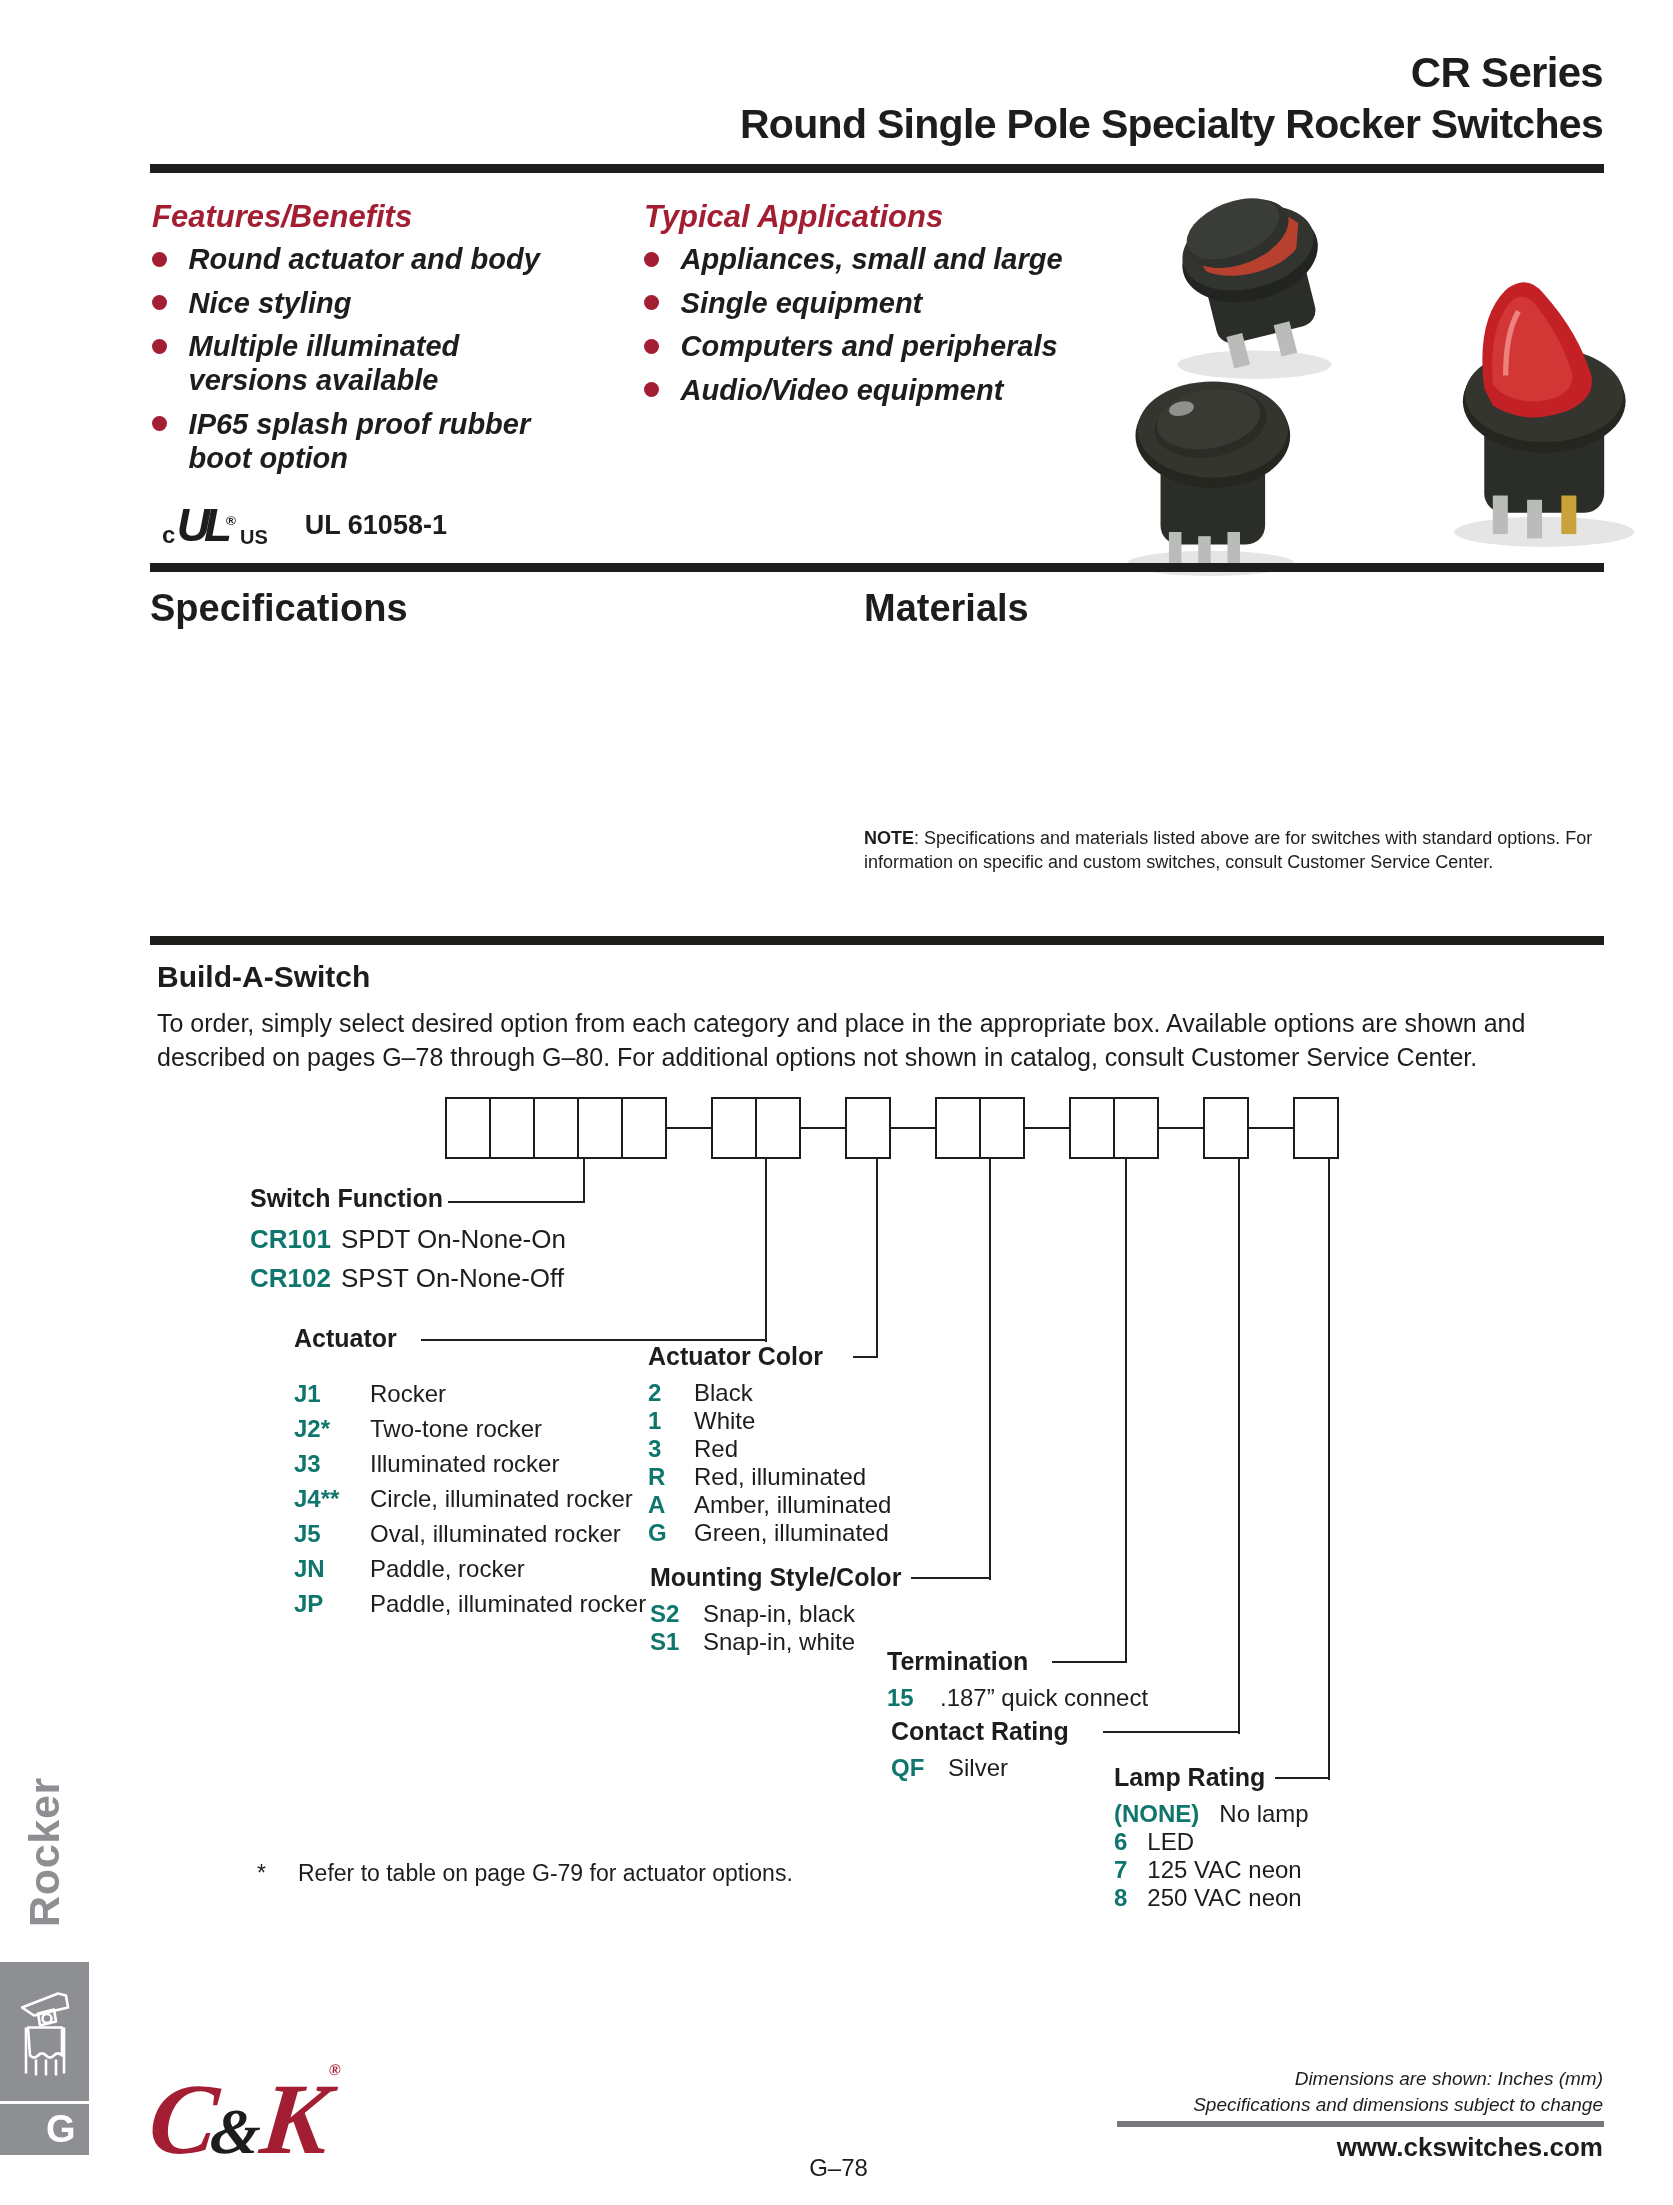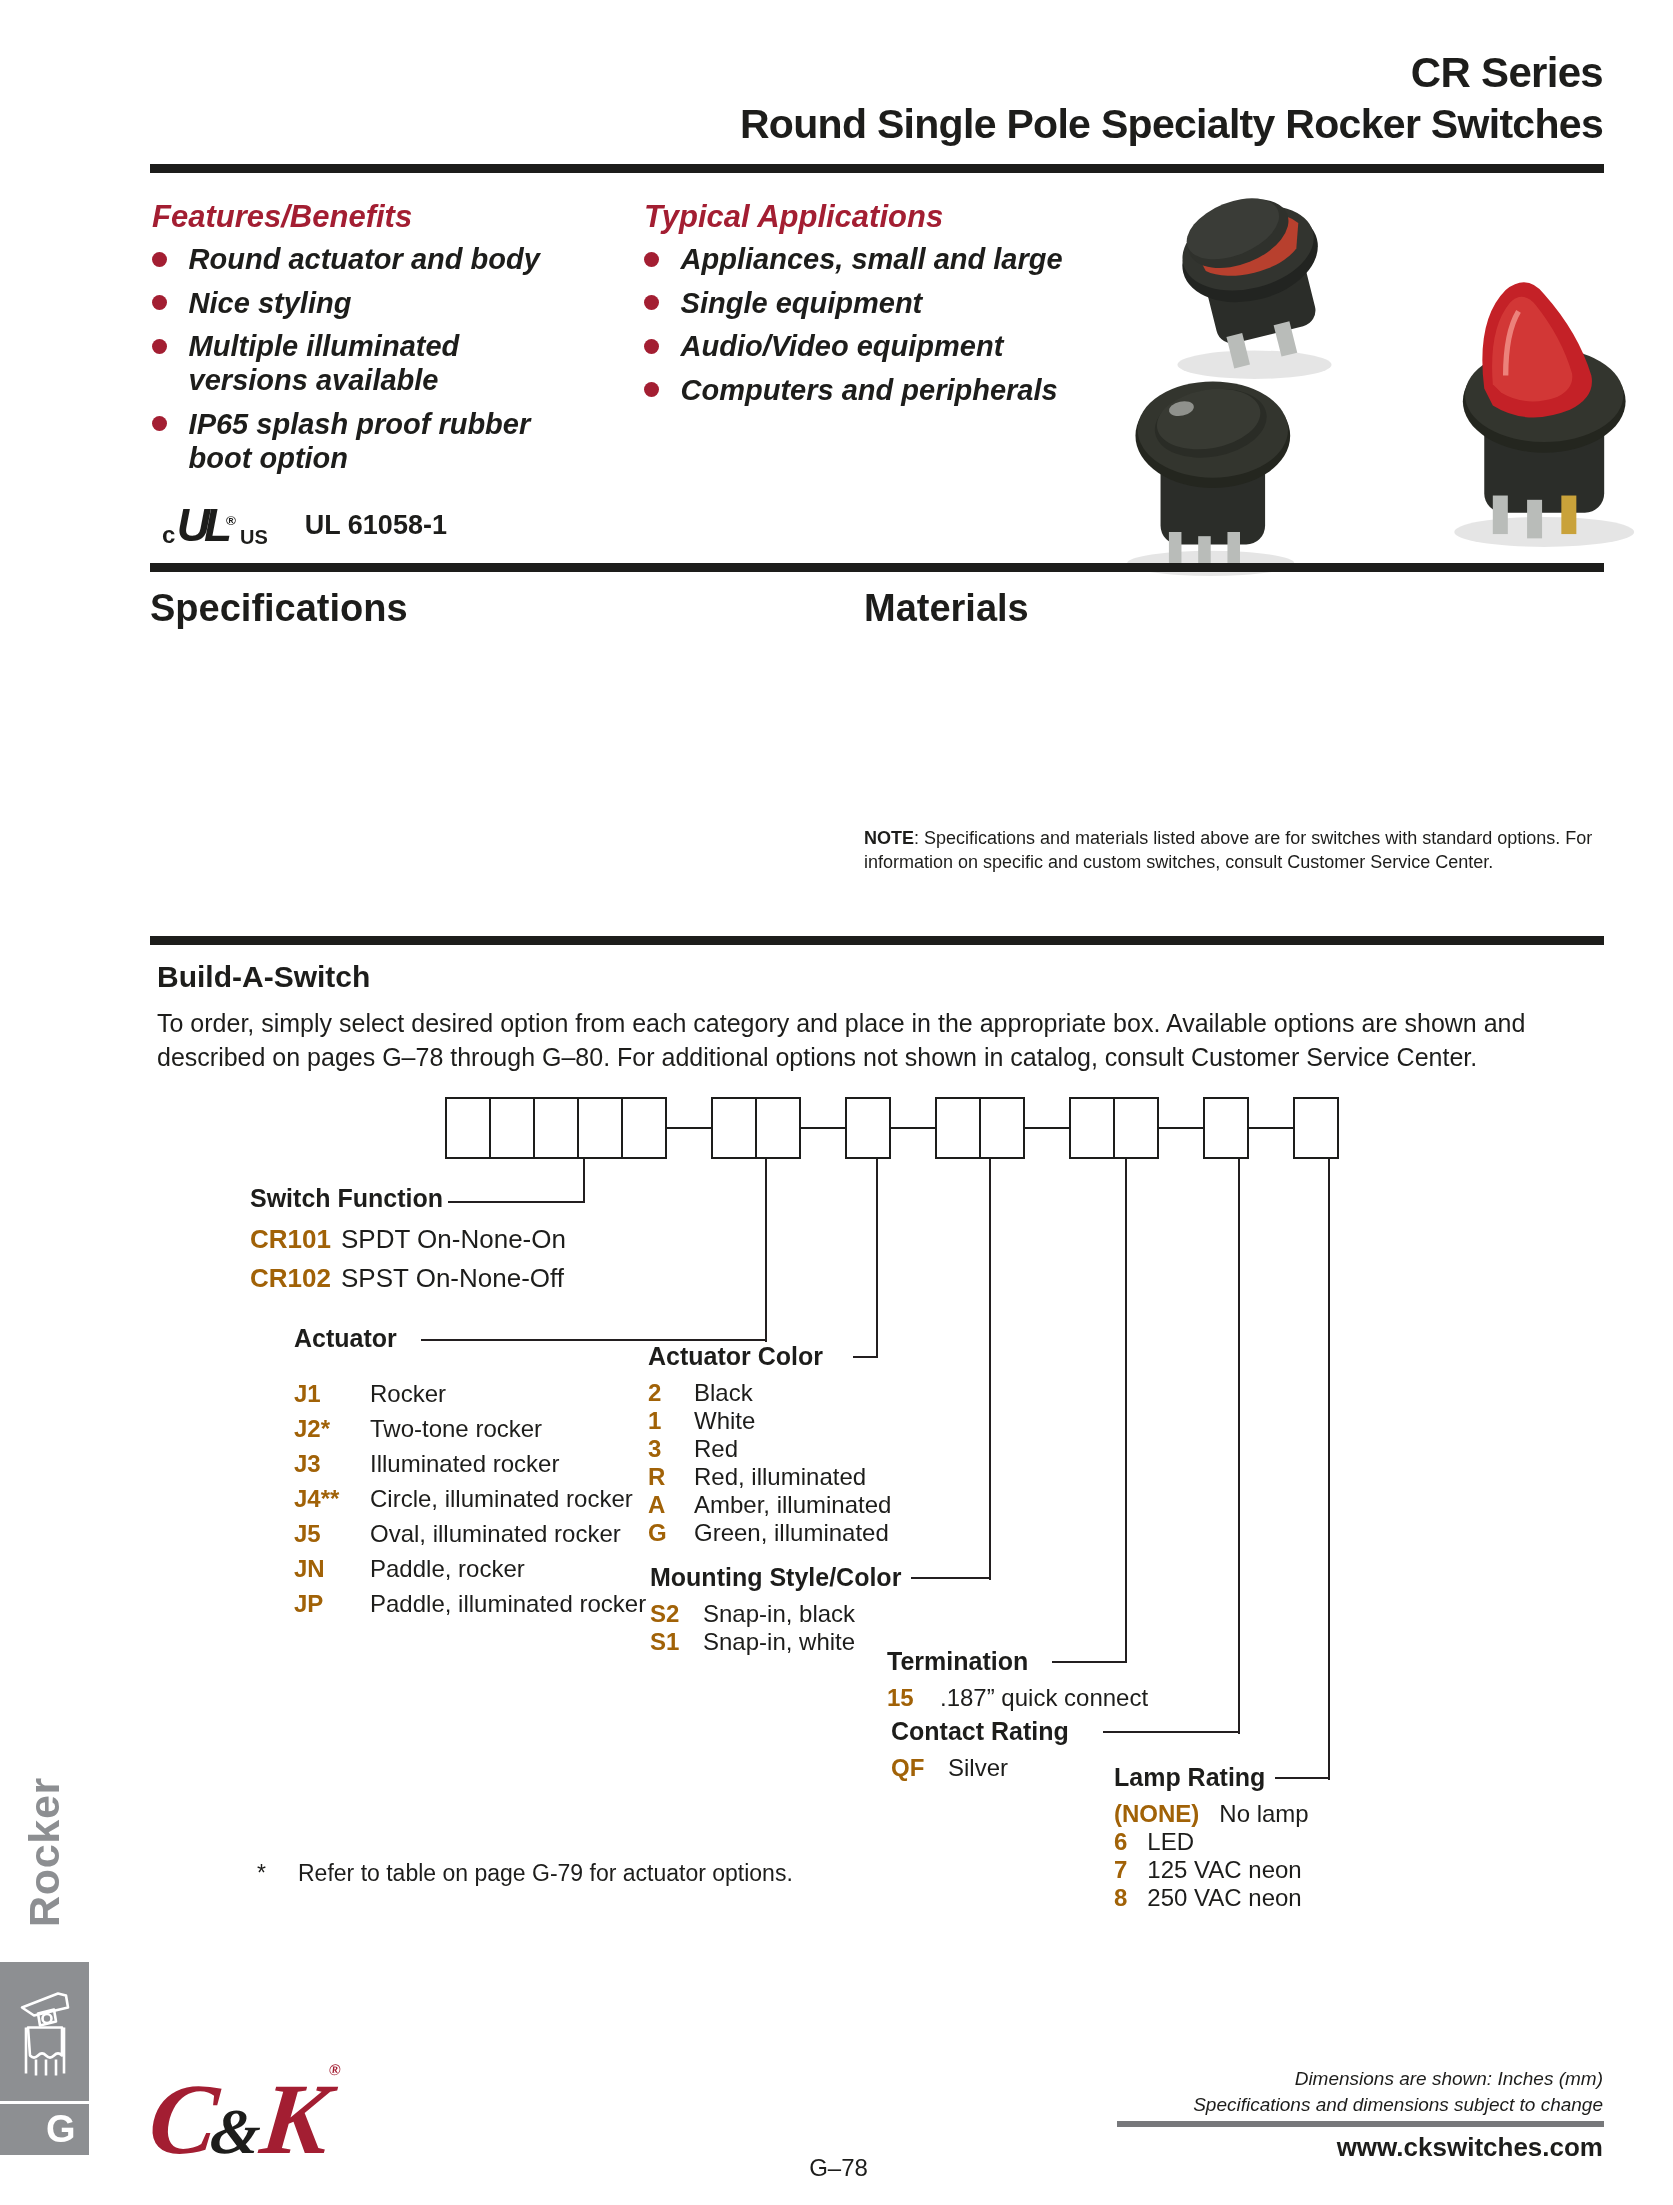--- a/index.html
+++ b/index.html
@@ -50,21 +50,21 @@
   .pn-box{width:42px;height:58px;border:2px solid #1d1d1b;background:#fff;}
   .pn-box + .pn-box{margin-left:-2px;}
   .connector{width:44px;height:2px;background:#1d1d1b;}
   .vline,.hline{background:#231f20;}
   .vline{width:2px;}
   .hline{height:2px;}
   
   .cat-heading{font-size:25px;font-weight:bold;white-space:nowrap;}
   .opt-list{display:flex;flex-direction:column;}
   .opt-row{display:flex;align-items:baseline;}
-  .opt-code{color:#a16207;font-weight:bold;font-size:24px;white-space:nowrap;}
+  .opt-code{color:#0f766e;font-weight:bold;font-size:24px;white-space:nowrap;}
   .opt-desc{font-size:24px;white-space:nowrap;}
   .cat0{left:250px;top:1184px;}
   .cat0 .opt-list{margin-top:10.8px;}
   .cat0 .opt-row{height:39px;}
   .cat0 .opt-code{width:91px;font-size:26px;}
   .cat0 .opt-desc{font-size:26px;}
   .cat1{left:294px;top:1324px;}
   .cat1 .opt-list{margin-top:9.5px;}
   .cat1 .opt-row{height:35px;}
   .cat1 .opt-code{width:76px;margin-top:17px;}
@@ -146,25 +146,25 @@
       <div class="bullet-row">
       <span class="bullet"></span>
       <span class="bullet-text">Appliances, small and large</span>
     </div>
       <div class="bullet-row">
       <span class="bullet"></span>
       <span class="bullet-text">Single equipment</span>
     </div>
       <div class="bullet-row">
       <span class="bullet"></span>
+      <span class="bullet-text">Computers and peripherals</span>
+    </div>
+      <div class="bullet-row">
+      <span class="bullet"></span>
       <span class="bullet-text">Audio/Video equipment</span>
-    </div>
-      <div class="bullet-row">
-      <span class="bullet"></span>
-      <span class="bullet-text">Computers and peripherals</span>
     </div>
     </div>
 
   <div class="abs photos">
 
     <svg class="photo" style="left:41px;top:0px;" width="223" height="223" viewBox="0 0 110 110">
       <ellipse cx="55" cy="100" rx="38" ry="7" fill="rgba(0,0,0,0.10)"></ellipse>
       <g transform="rotate(-14 55 55)">
         <rect x="30" y="48" width="50" height="38" rx="8" fill="#2b2d29"></rect>
         <rect x="34" y="82" width="8" height="16" fill="#b9bcb9"></rect>

